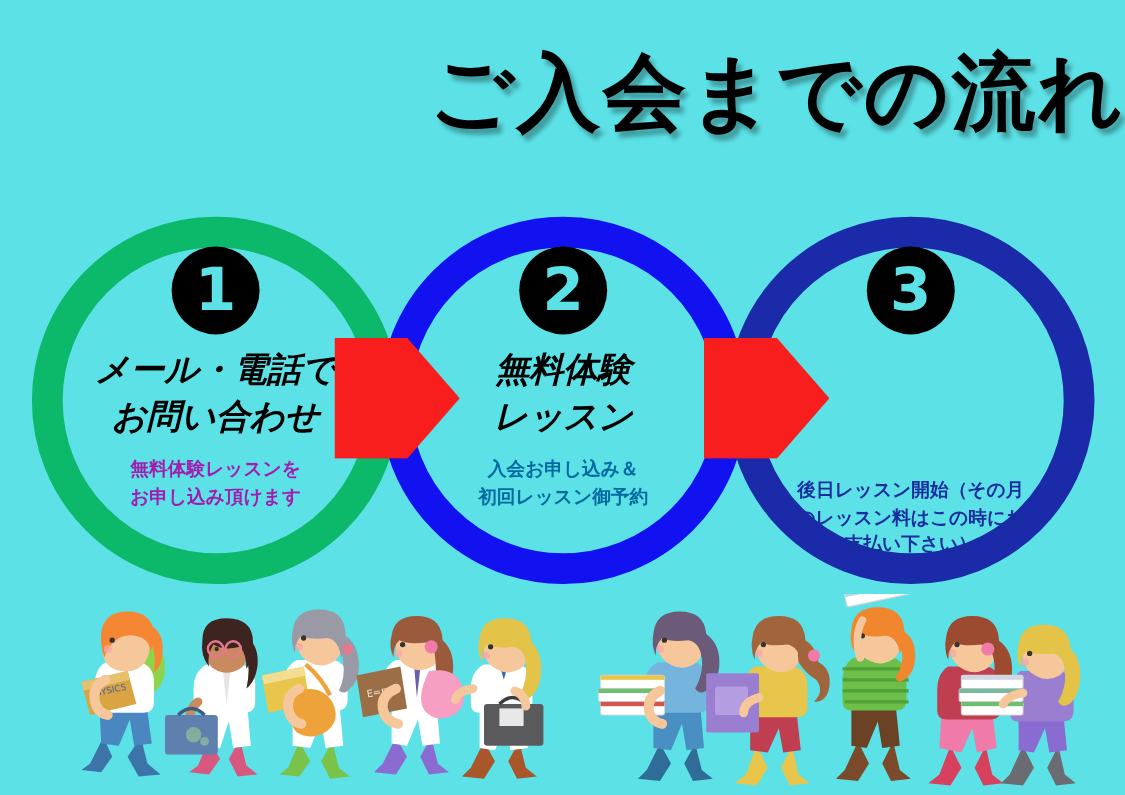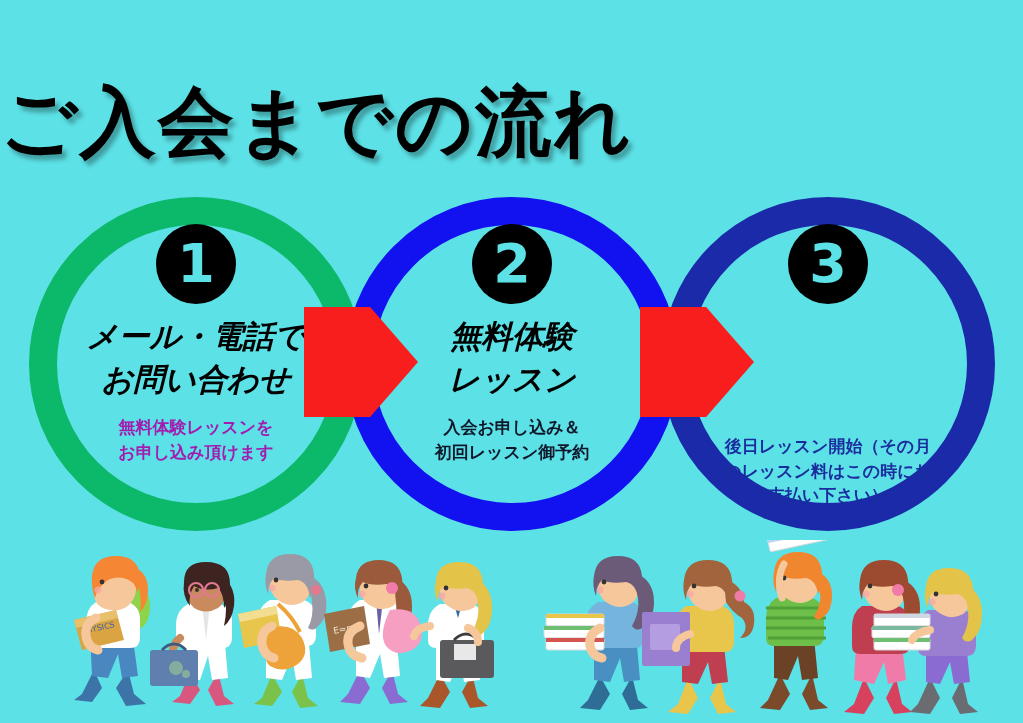--- a/index.html
+++ b/index.html
@@ -20,29 +20,28 @@
     background: #5ce1e6;
     overflow: hidden;
   }
 
   
   .title {
     position: absolute;
     left: 0;
     top: 46px;
     width: 1023px;
-    text-align: left;
+    text-align: right;
     font-size: 76px;
     font-weight: bold;
     letter-spacing: 2px;
     color: #000000;
     text-shadow: 4px 5px 4px rgba(0,0,0,0.30);
     line-height: 1.0;
     white-space: nowrap;
-    margin-top: 38px;
   }
 
   
   .ring {
     position: absolute;
     border-radius: 50%;
     box-sizing: border-box;
     background: transparent;
   }
   .ring-1 { left: 29px;  top: 197px; width: 334px; height: 334px; border: 28px solid #0cb86a; z-index: 3; }
@@ -96,21 +95,21 @@
   .step-sub {
     position: absolute;
     left: 0;
     width: 334px;
     font-size: 17px;
     font-weight: bold;
     line-height: 1.45;
     white-space: pre-line;
   }
   .step-1 .step-sub { top: 218px; color: #a21caf; }
-  .step-2 .step-sub { top: 218px; color: #0f172a; }
+  .step-2 .step-sub { top: 218px; color: #0369a1; }
   .step-3 .step-sub { top: 206px; color: #1a2d9e; padding: 0 8px; box-sizing: border-box; margin-top: 31px; }
 
   
   .arrow {
     position: absolute;
     z-index: 7;
     width: 114px;
     height: 110px;
     background: #f91e1e;
     clip-path: polygon(0% 0%, 58% 0%, 100% 50%, 58% 100%, 0% 100%);

